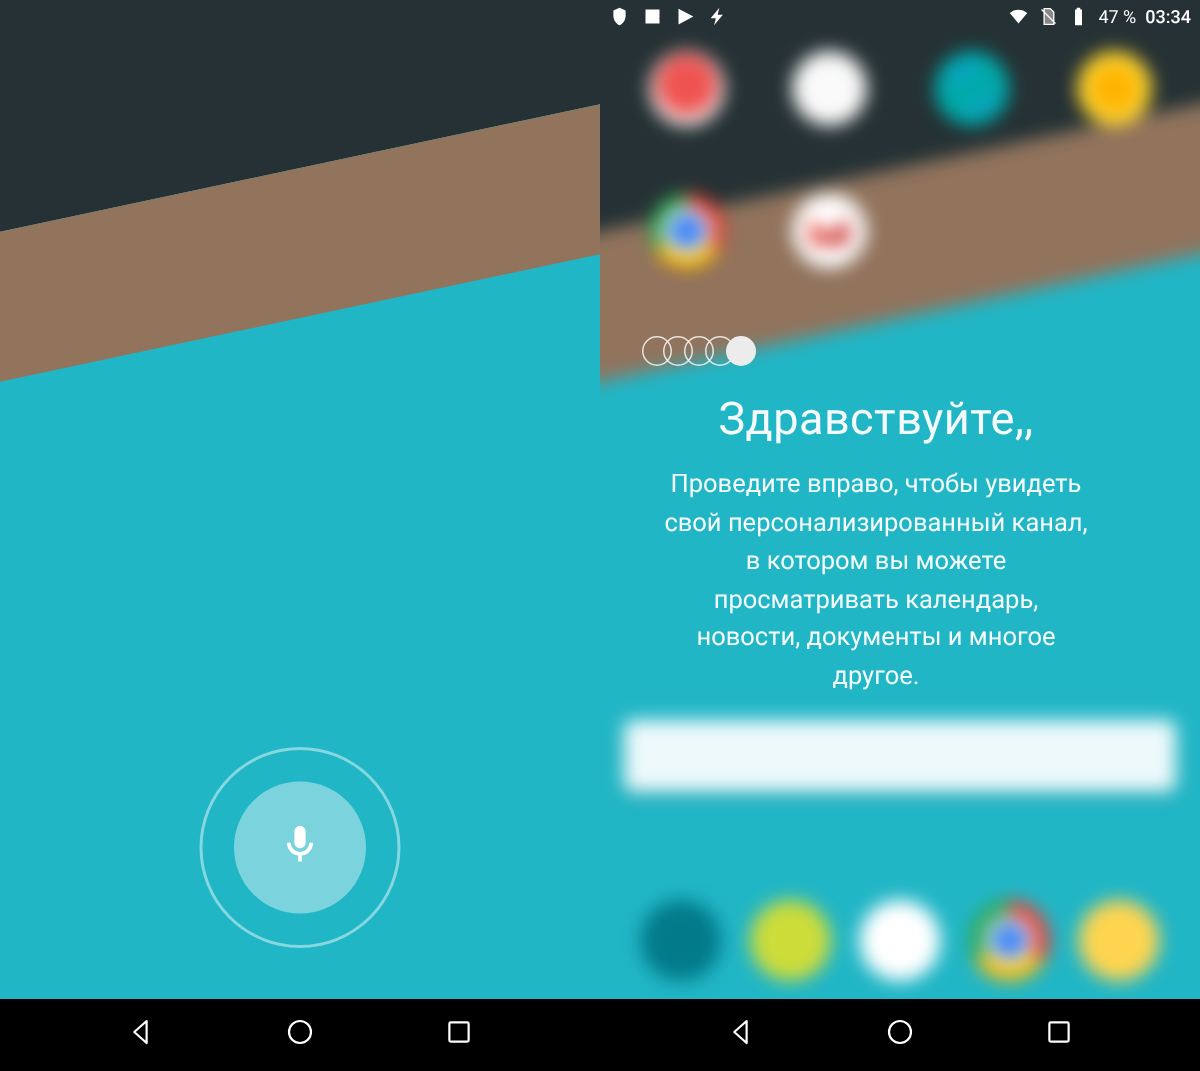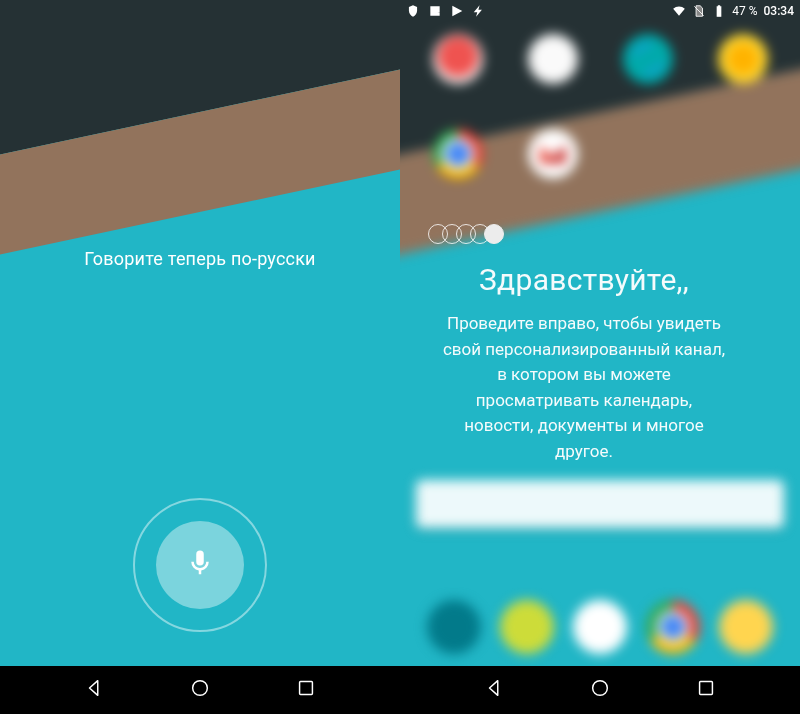--- a/index.html
+++ b/index.html
@@ -214,21 +214,20 @@
 </style>
 </head>
 <body>
 
 <div class="screens">
 
   <div class="phone phone-left">
     <div class="wp-dark"></div>
     <div class="wp-brown"></div>
 
-    <div class="voice-prompt">Говорите теперь по-русски</div>
 
     <div class="mic-wrap">
       <div class="mic-outer">
         <div class="mic-inner">
           <span>
             <svg viewBox="0 0 24 24">
                 <path d="M12 14a3 3 0 0 0 3-3V5a3 3 0 0 0-6 0v6a3 3 0 0 0 3 3zm5-3a5 5 0 0 1-10 0H5a7 7 0 0 0 6 6.92V21h2v-3.08A7 7 0 0 0 19 11h-2z"></path>
               </svg>
           </span>
         </div>

